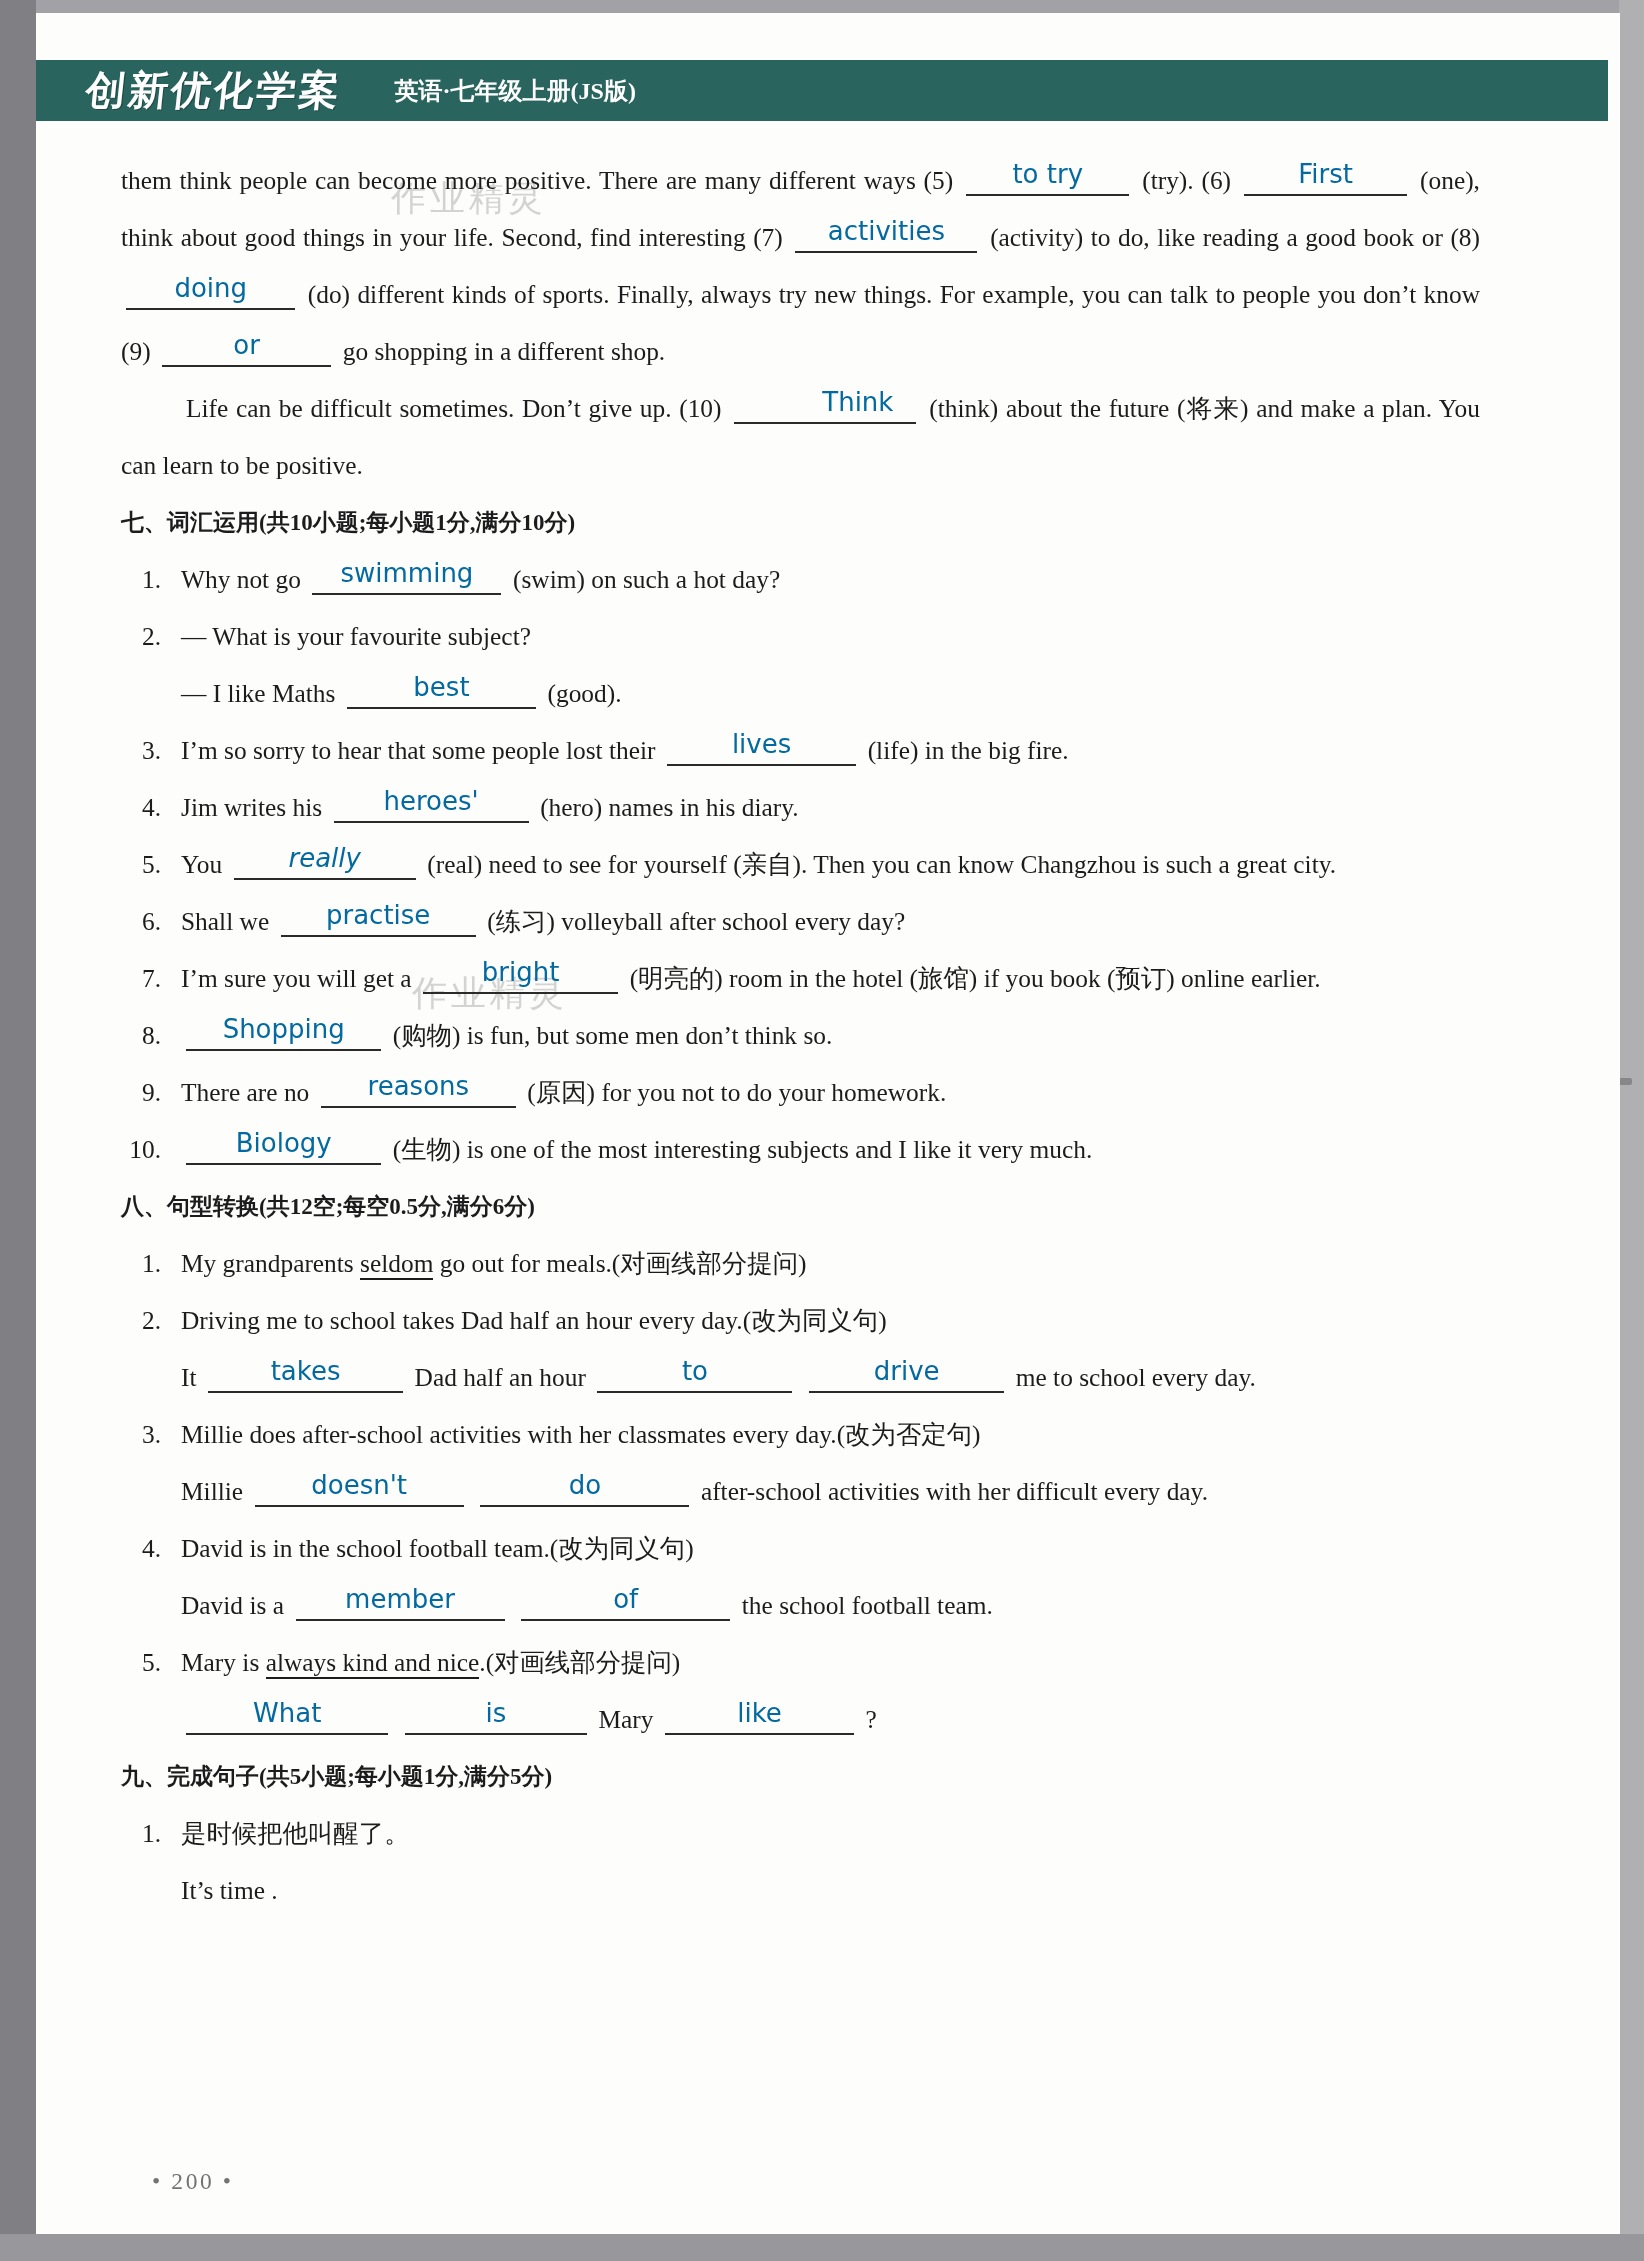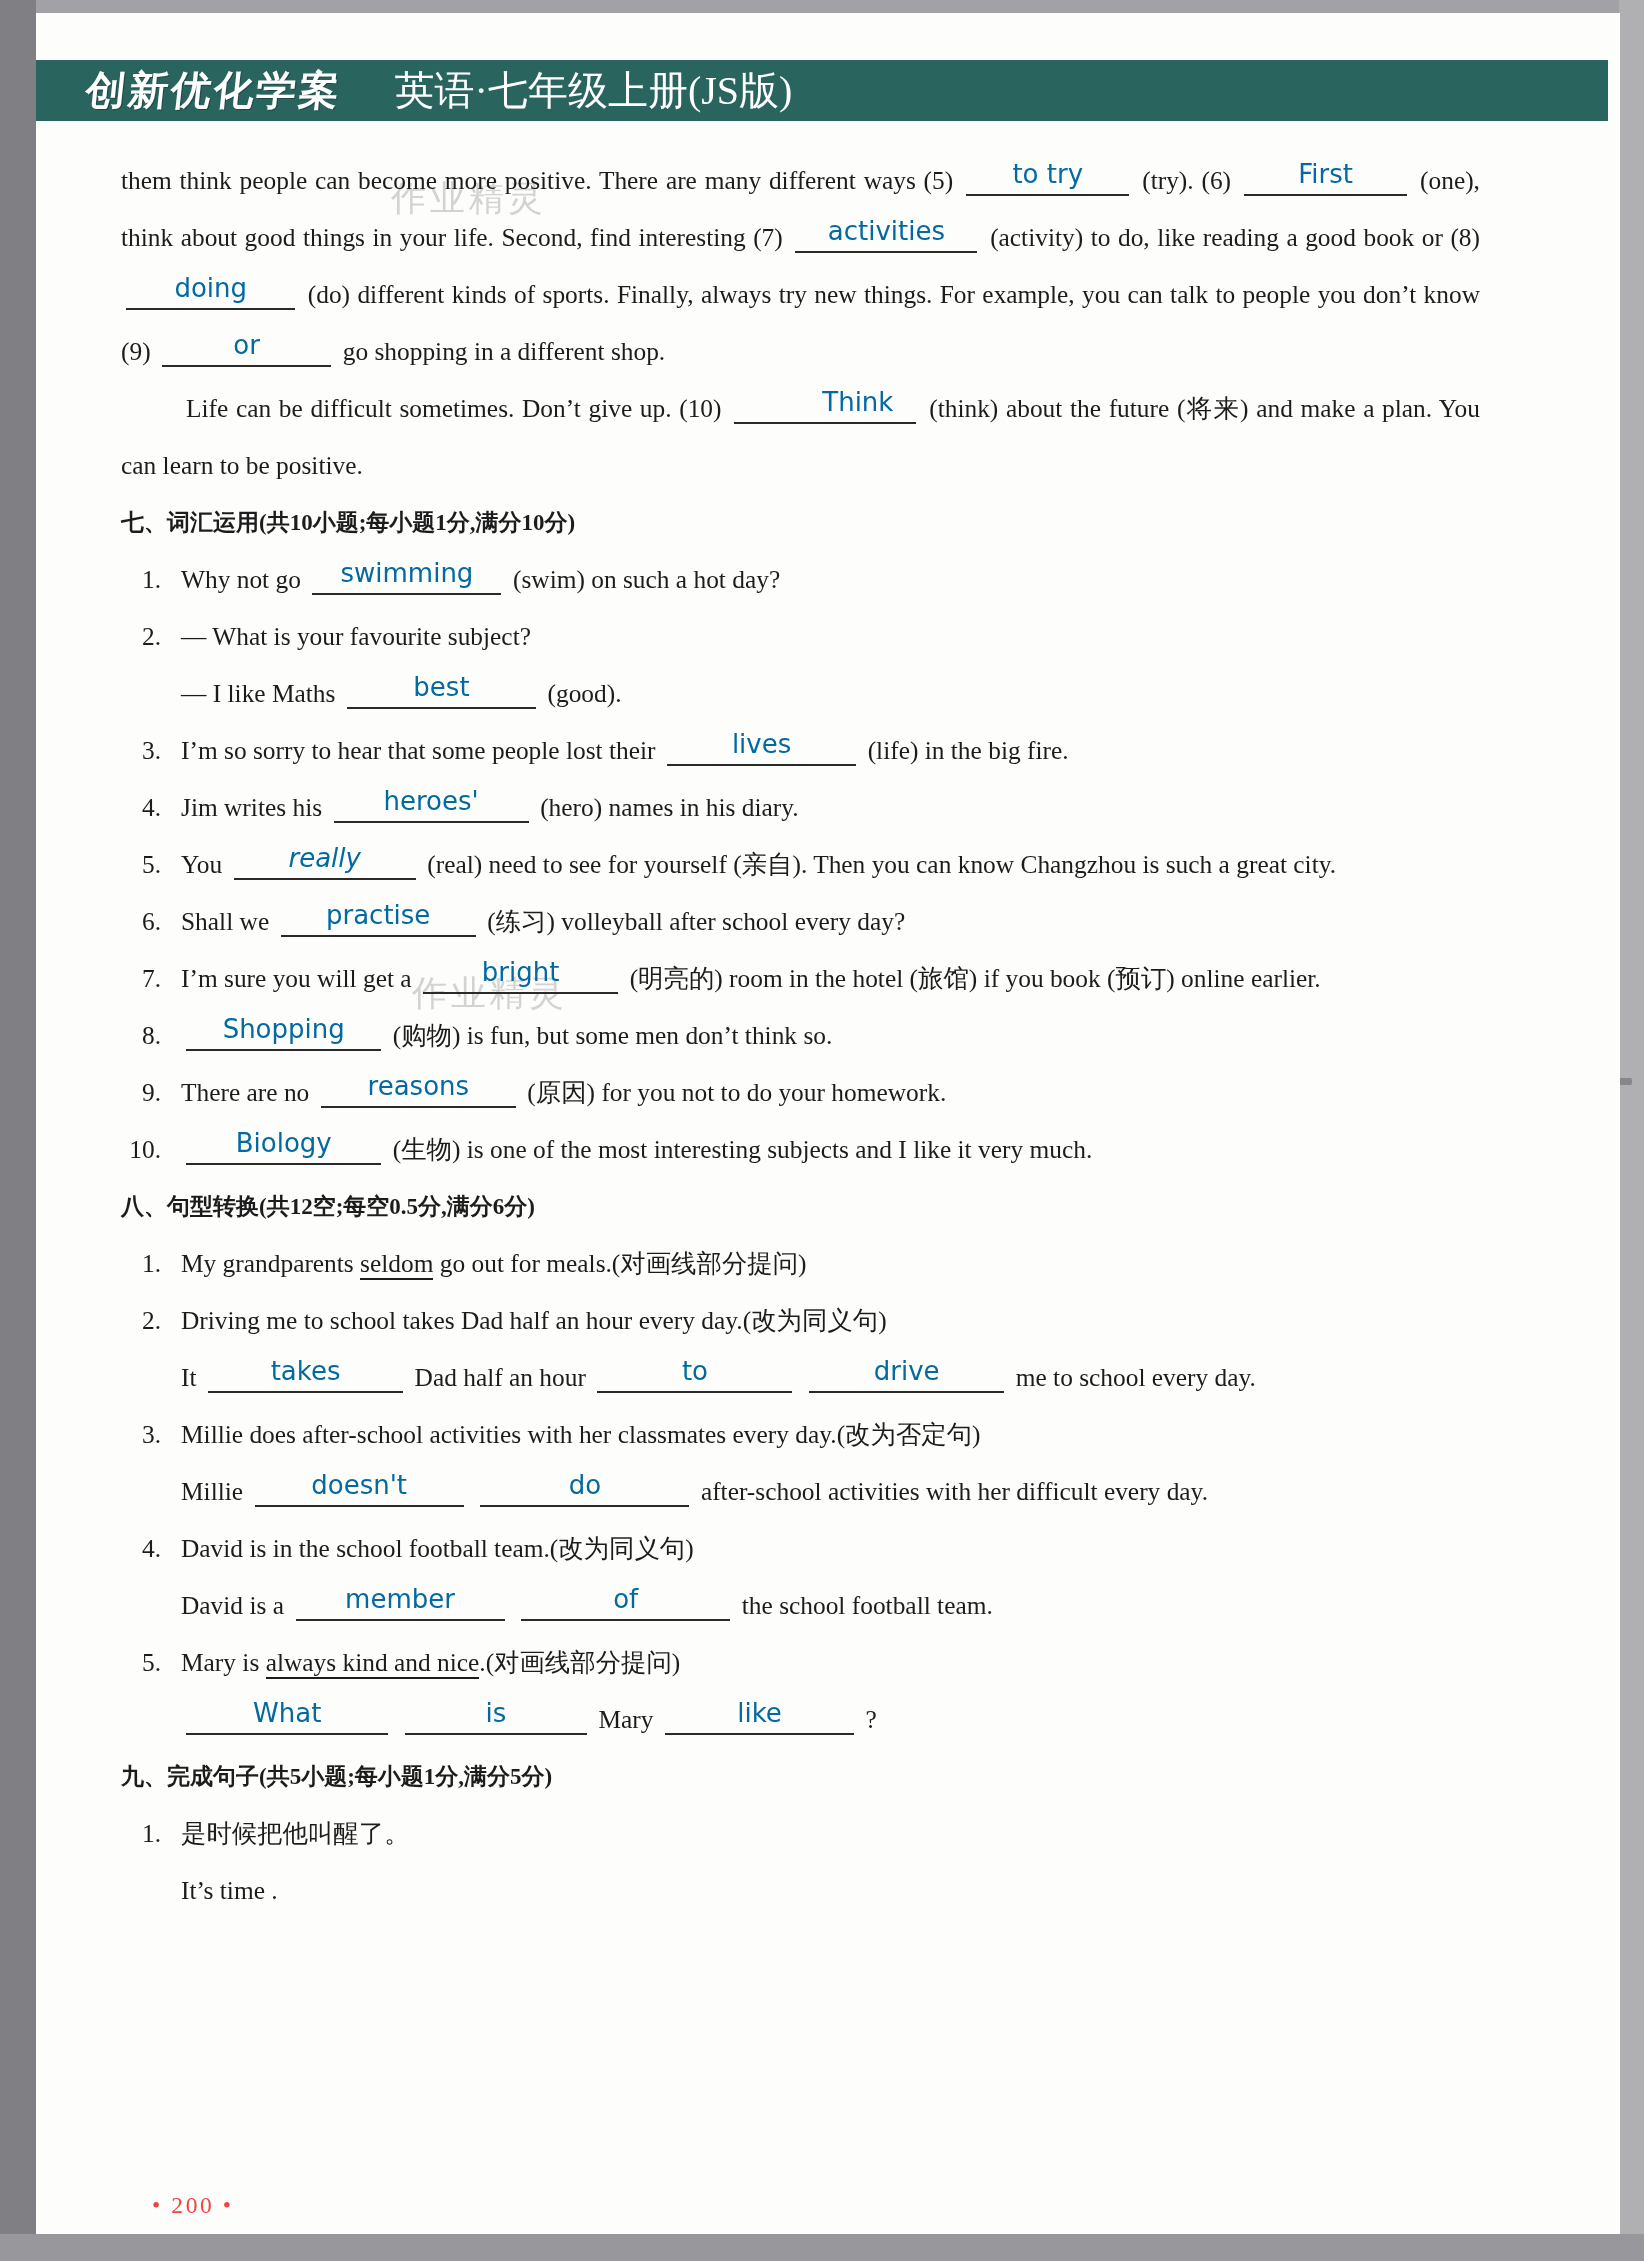--- a/index.html
+++ b/index.html
@@ -25,21 +25,21 @@
     background:#2a645e;display:flex;align-items:center;
   }
   .logo{
     margin-left:50px;
     font-family:"DejaVu Sans","Liberation Sans",sans-serif;
     font-weight:bold;font-size:40px;color:#ffffff;
     transform:skewX(-6deg);letter-spacing:2.6px;white-space:nowrap;
     text-shadow:1.3px 1.3px 0 rgba(0,0,0,0.25);
   }
   .subtitle{
-    margin-left:53px;font-size:40px;font-weight:normal;color:#ffffff;
+    margin-left:53px;font-size:24px;font-weight:bold;color:#ffffff;
     font-family:"Liberation Serif","DejaVu Serif",serif;white-space:nowrap;
   }
 
   .content{
     position:absolute;left:85px;top:139px;width:1359px;
     font-size:25.4px;line-height:57px;color:#1c1c1c;
   }
   .para{text-align:justify;}
   .para.indent{text-indent:65px;}
   .heading{font-weight:bold;font-size:23px;}
@@ -61,22 +61,22 @@
 
   .watermark{
     position:absolute;color:#c9c9c9;opacity:.8;
     font-size:35px;letter-spacing:3.9px;
     font-family:"DejaVu Sans","Liberation Sans",sans-serif;white-space:nowrap;
   }
   #wm1{left:355px;top:162px;}
   #wm2{left:376px;top:957px;}
 
   .footer{
-    position:absolute;left:116px;bottom:15px;
-    font-size:23.5px;color:#ef4444;letter-spacing:2.6px;
+    position:absolute;left:116px;bottom:39px;
+    font-size:23.5px;color:#737373;letter-spacing:2.6px;
   }
 </style>
 </head>
 <body>
 
 <div class="scan-edge scan-top"></div>
 <div class="scan-edge scan-left"></div>
 <div class="scan-edge scan-right"></div>
 <div class="scan-edge scan-bottom"></div>
 <div class="scan-dash"></div>

